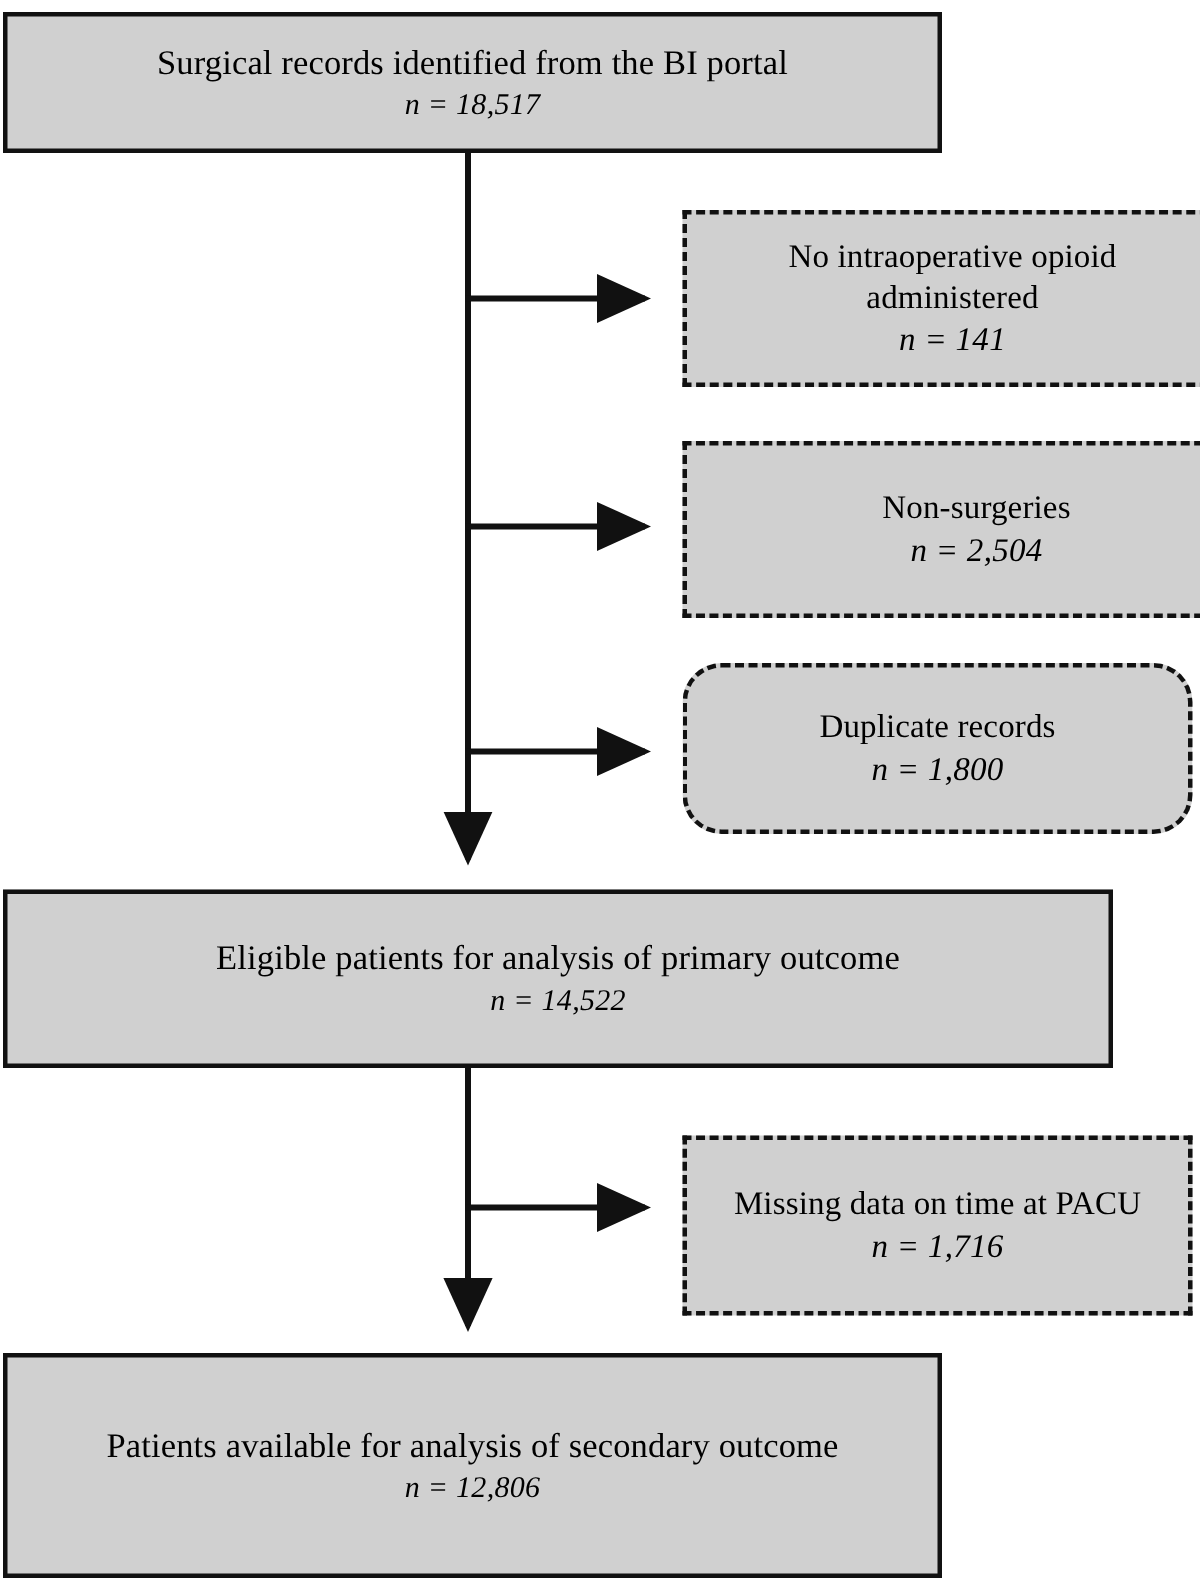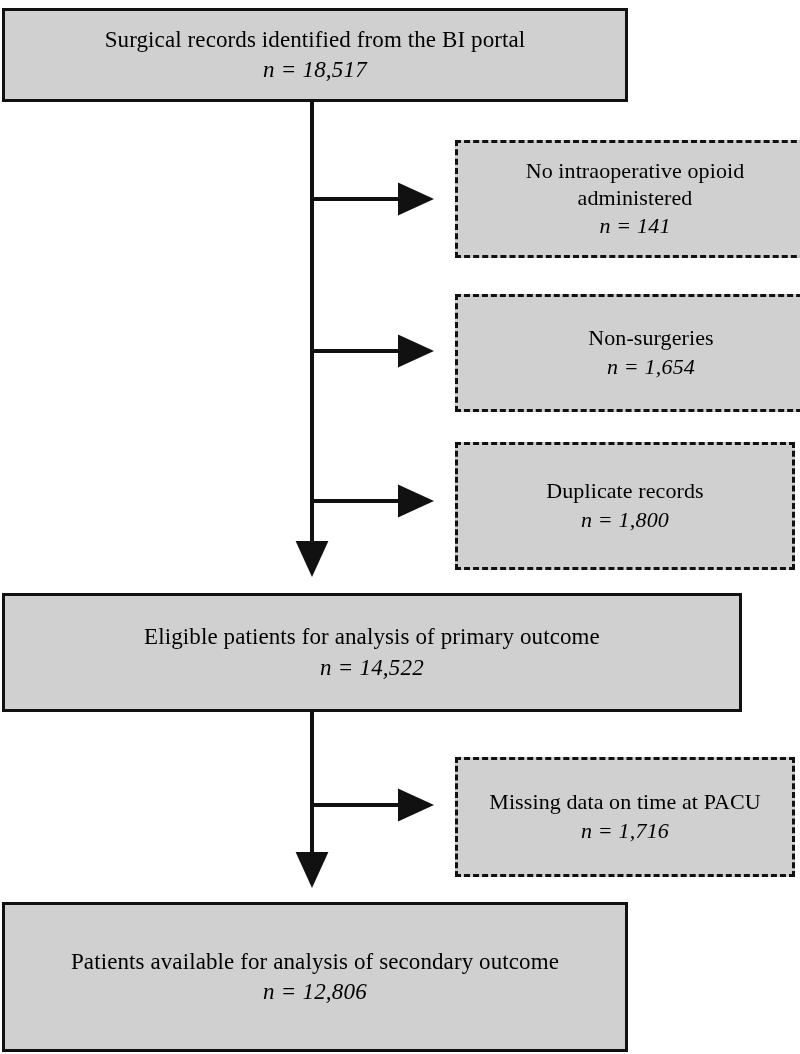--- a/index.html
+++ b/index.html
@@ -49,34 +49,34 @@
   }
   .node-label {
     display: block;
     font-size: 23px;
     font-style: normal;
     letter-spacing: 0.1px;
     padding: 0 10px;
   }
   .node-count {
     display: block;
-    font-size: 23px;
+    font-size: 20px;
     font-style: italic;
     letter-spacing: 0.2px;
     margin-top: 2px;
   }
   .node.dashed .node-label,
   .node.dashed .node-count {
     font-size: 22px;
   }
   
   #node-identified   { left: 2px;   top: 8px;    width: 626px; height: 94px;  }
   #node-no-opioid    { left: 455px; top: 140px;  width: 360px; height: 118px; }
   #node-non-surg     { left: 455px; top: 294px;  width: 392px; height: 118px; }
-  #node-duplicate    { left: 455px; top: 442px;  width: 340px; height: 128px; }
+  #node-duplicate    { left: 455px; top: 442px;  width: 340px; height: 114px; border-radius: 26px; }
   #node-eligible     { left: 2px;   top: 593px;  width: 740px; height: 119px; }
   #node-missing      { left: 455px; top: 745px;  width: 340px; height: 120px; margin-top: 12px; }
   #node-secondary    { left: 2px;   top: 902px;  width: 626px; height: 150px; text-align: center; }
 </style>
 </head>
 <body>
 
 <div id="flowchart-root">
 
   <svg id="connectors" viewBox="0 0 800 1054" width="800" height="1054" xmlns="http://www.w3.org/2000/svg">
@@ -107,21 +107,21 @@
     <span class="node-count">n = 18,517</span>
   </div>
 
   <div class="node dashed" id="node-no-opioid">
     <span class="node-label">No intraoperative opioid administered</span>
     <span class="node-count">n = 141</span>
   </div>
 
   <div class="node dashed" id="node-non-surg">
     <span class="node-label">Non-surgeries</span>
-    <span class="node-count">n = 1,654</span>
+    <span class="node-count">n = 2,504</span>
   </div>
 
   <div class="node dashed" id="node-duplicate">
     <span class="node-label">Duplicate records</span>
     <span class="node-count">n = 1,800</span>
   </div>
 
   <div class="node solid" id="node-eligible">
     <span class="node-label">Eligible patients for analysis of primary outcome</span>
     <span class="node-count">n = 14,522</span>

